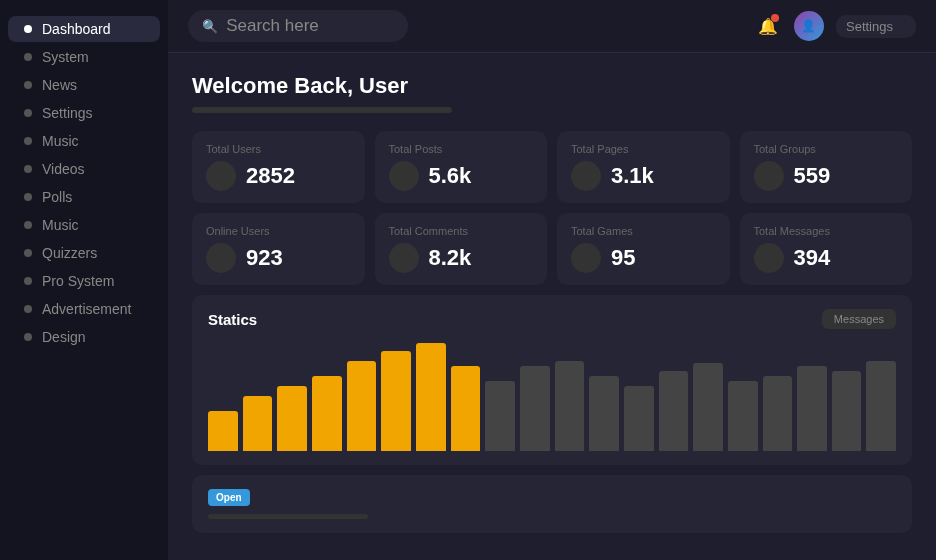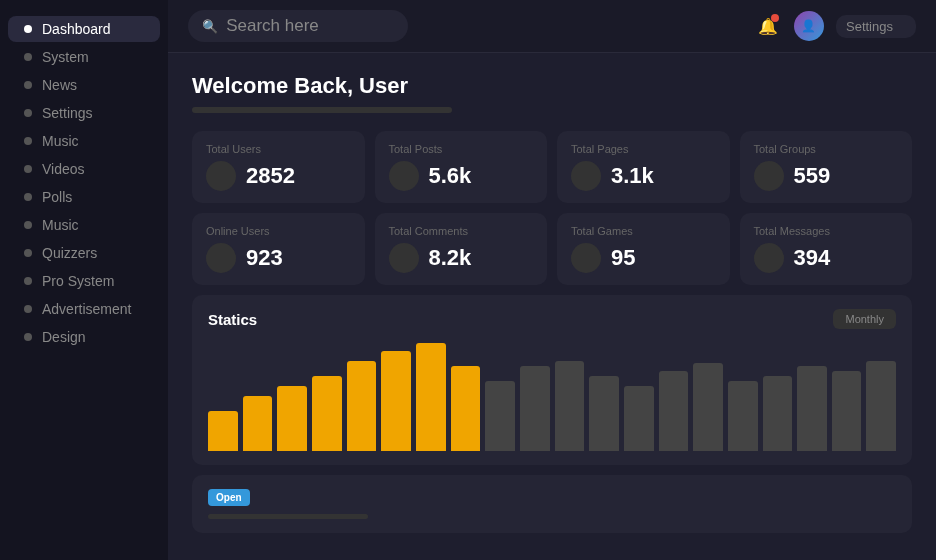--- a/index.html
+++ b/index.html
@@ -393,21 +393,21 @@
           <div class="stat-value-row">
             <div class="stat-circle"></div>
             <span class="stat-value">394</span>
           </div>
         </div>
       </div>
 
     <div class="chart-section">
       <div class="chart-header">
         <span class="chart-title">Statics</span>
-        <div class="chart-toggle">Monthly</div>
+        <div class="chart-toggle">Messages</div>
       </div>
       <div class="chart-bars" id="chart-bars">
           <div class="bar orange" style="height: 40px;"></div>
           <div class="bar orange" style="height: 55px;"></div>
           <div class="bar orange" style="height: 65px;"></div>
           <div class="bar orange" style="height: 75px;"></div>
           <div class="bar orange" style="height: 90px;"></div>
           <div class="bar orange" style="height: 100px;"></div>
           <div class="bar orange" style="height: 108px;"></div>
           <div class="bar orange" style="height: 85px;"></div>

